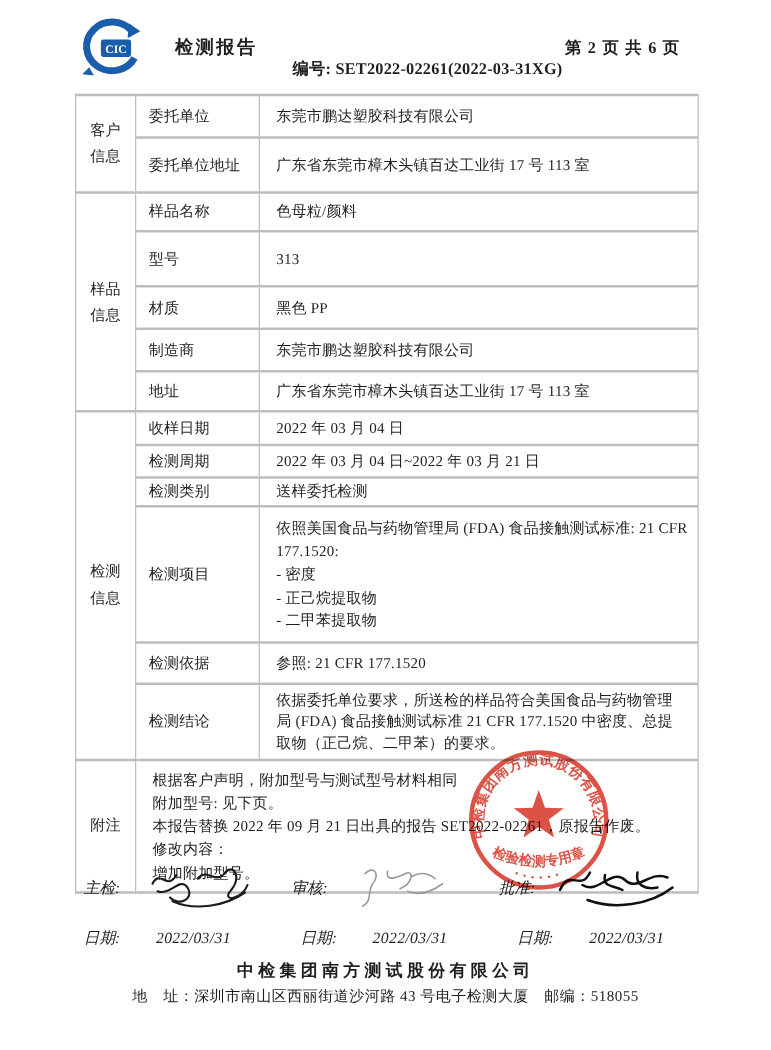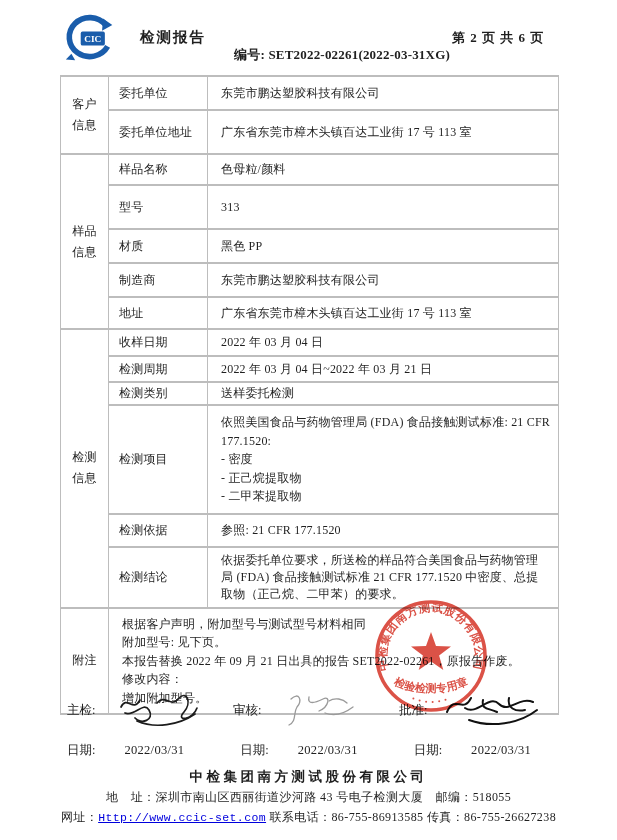--- a/index.html
+++ b/index.html
@@ -16,21 +16,21 @@
   table.report{position:absolute;left:60px;top:75px;width:499px;border-collapse:collapse;table-layout:fixed;font-size:12px;}
   table.report td{border:2px solid #bdbdbd;border-left-width:1px;border-right-width:1px;vertical-align:middle;letter-spacing:0.2px;}
   td.sec{ text-align:center;line-height:21px;padding:0;}
   td.flab{padding-left:10px;}
   td.fval{padding-left:13px;}
   td.multi{padding:7px 6px 7px 13px;vertical-align:top;}
   .mline{line-height:18.5px;white-space:nowrap;}
   td.para{padding:4px 8px 4px 13px;line-height:17px;}
   td.notes{padding:6px 6px 6px 13px;vertical-align:top;}
   
-  .sig-area{position:absolute;left:60px;top:684px;width:500px;}
+  .sig-area{position:absolute;left:60px;top:684px;width:500px;font-style:italic;}
   .sig-row{display:flex;height:52px;}
   .sig-col{width:166px;display:flex;align-items:center;}
   .sig-label{font-size:12.5px;padding-left:7px;white-space:nowrap;}
   .sig-img{margin-left:12px;flex:0 0 auto;}
   .date-row{display:flex;margin-top:6px;gap:20px;}
   .date-col{width:166px;display:flex;align-items:center;font-size:12.5px;}
   .date-label{padding-left:7px;}
   .date-val{flex:1;text-align:center;letter-spacing:0.3px;}
   
   .stamp{position:absolute;left:372px;top:597px;width:118px;height:118px;opacity:0.88;mix-blend-mode:multiply;pointer-events:none;z-index:5;}
@@ -220,18 +220,13 @@
     <circle cx="54.1" cy="104.7" r="1"></circle>
       <circle cx="60.6" cy="105" r="1"></circle>
     <circle cx="67.2" cy="104.3" r="1"></circle>
       <circle cx="73.5" cy="102.7" r="1"></circle>
   </g>
 </svg>
 
 <div class="footer">
   <div class="f-company">中检集团南方测试股份有限公司</div>
   <div class="f-line">地　址：深圳市南山区西丽街道沙河路 43 号电子检测大厦　邮编：518055</div>
-  <div class="f-line">
-    <span>网址：</span><a class="f-link" href="#">Http://www.ccic-set.com</a>
-    <span>联系电话：86-755-86913585</span>
-    <span>传真：86-755-26627238</span>
-  </div>
 </div>
 
 </body></html>

